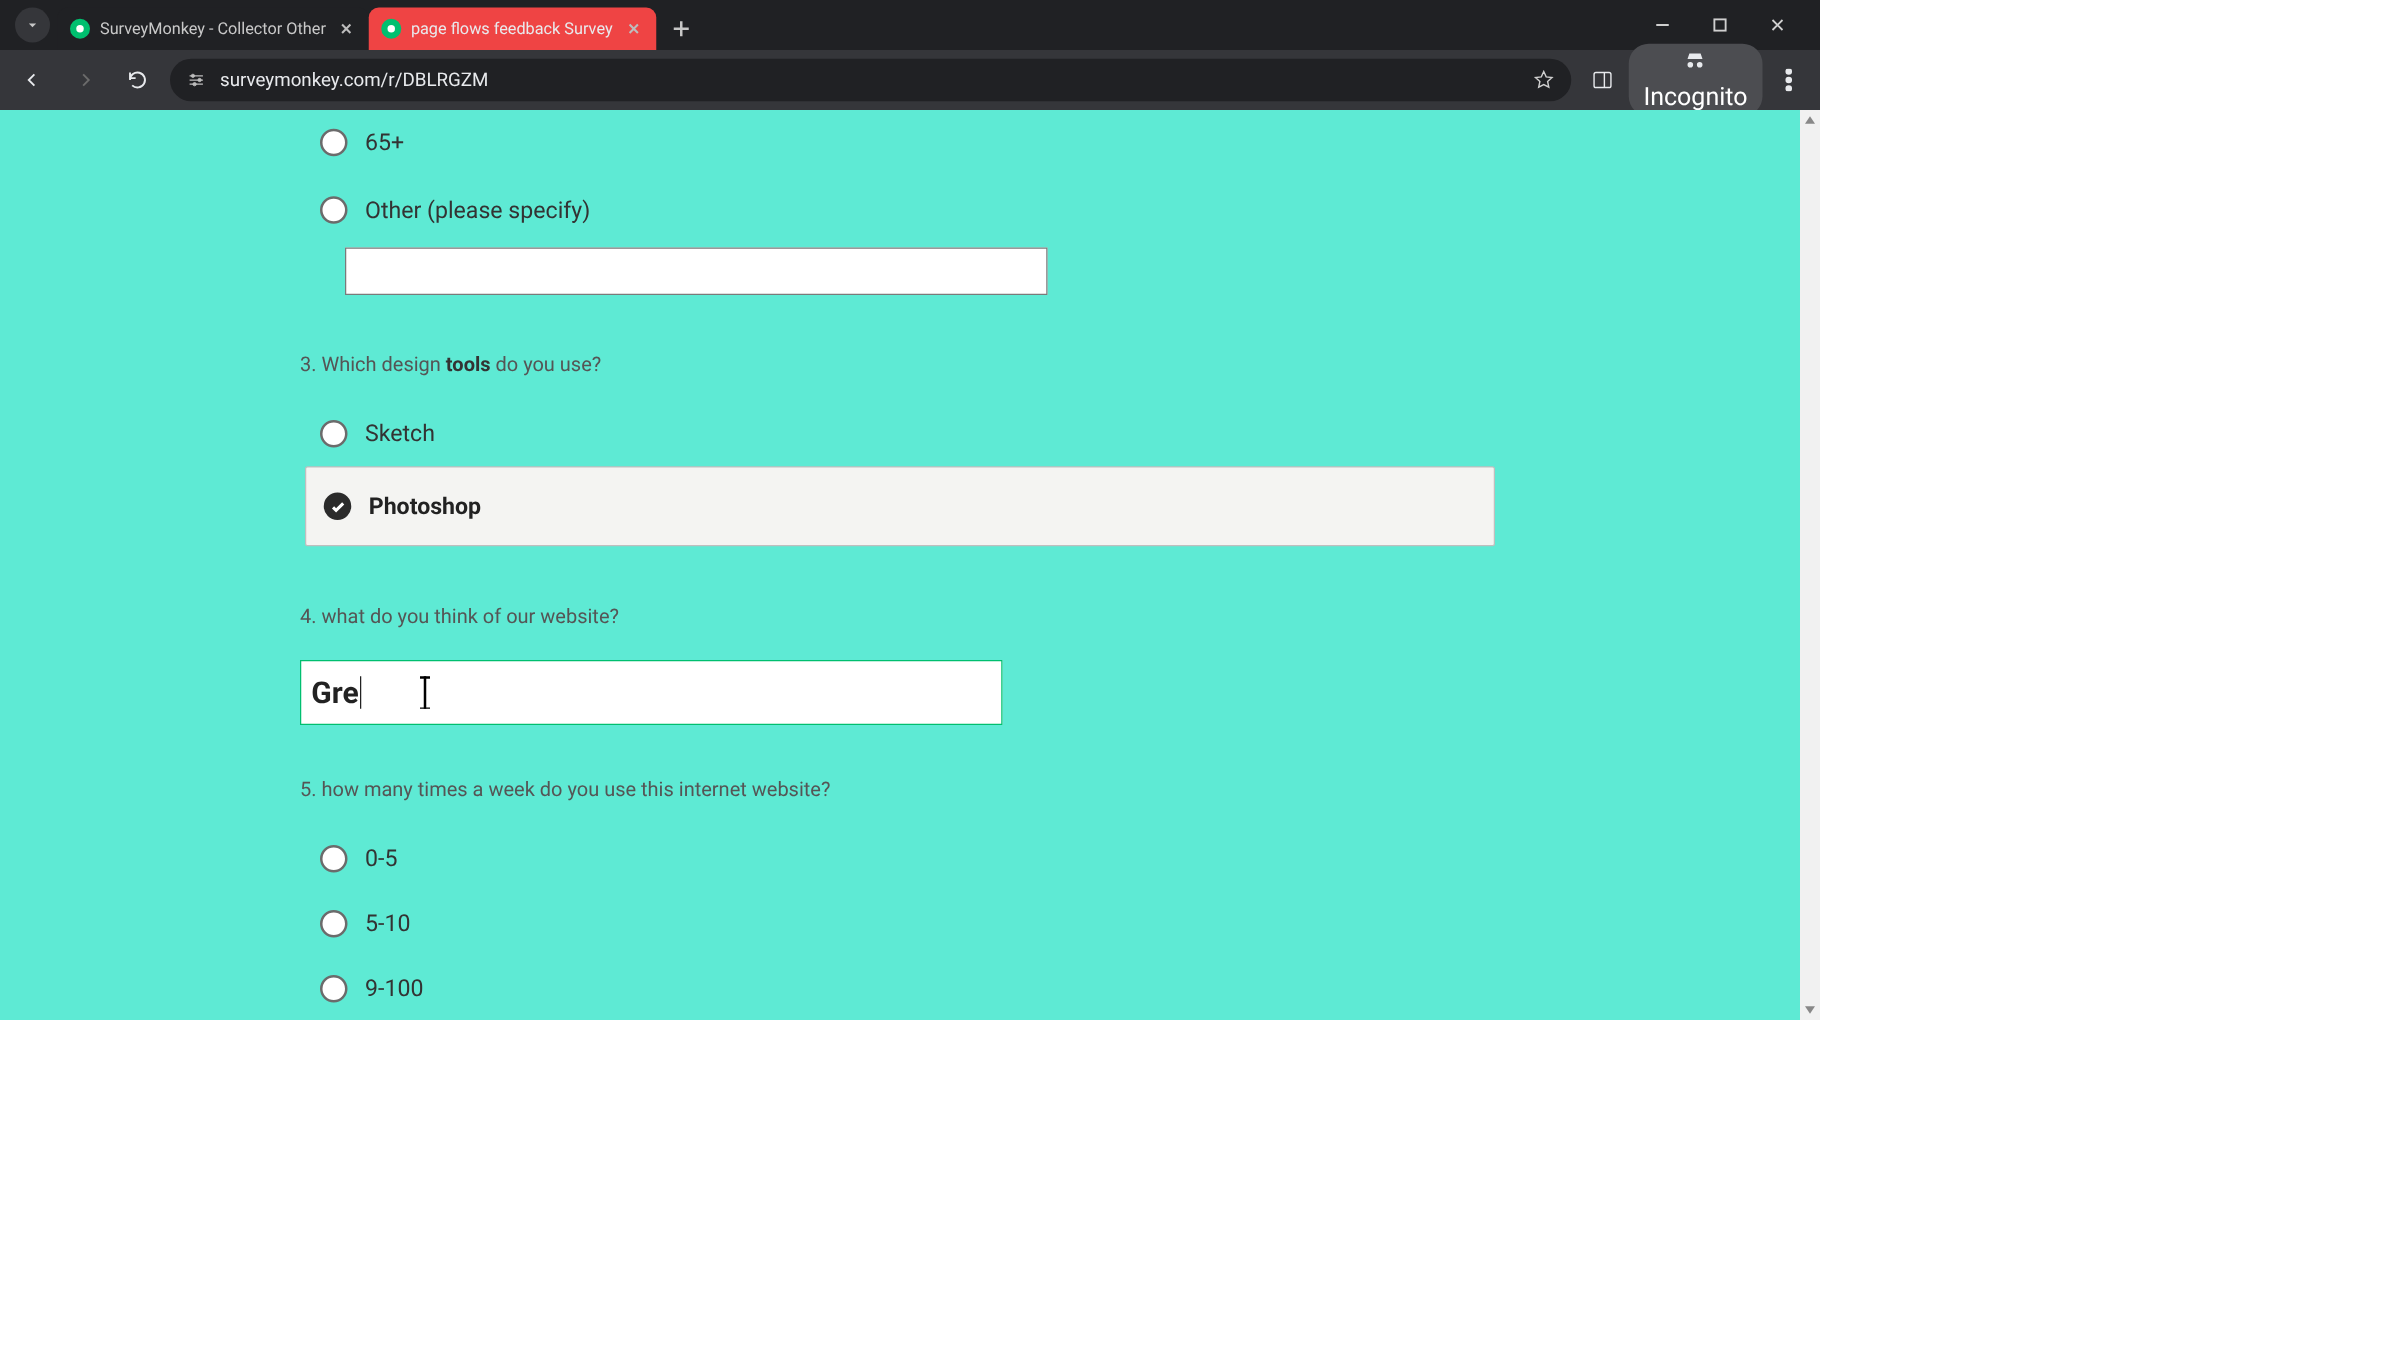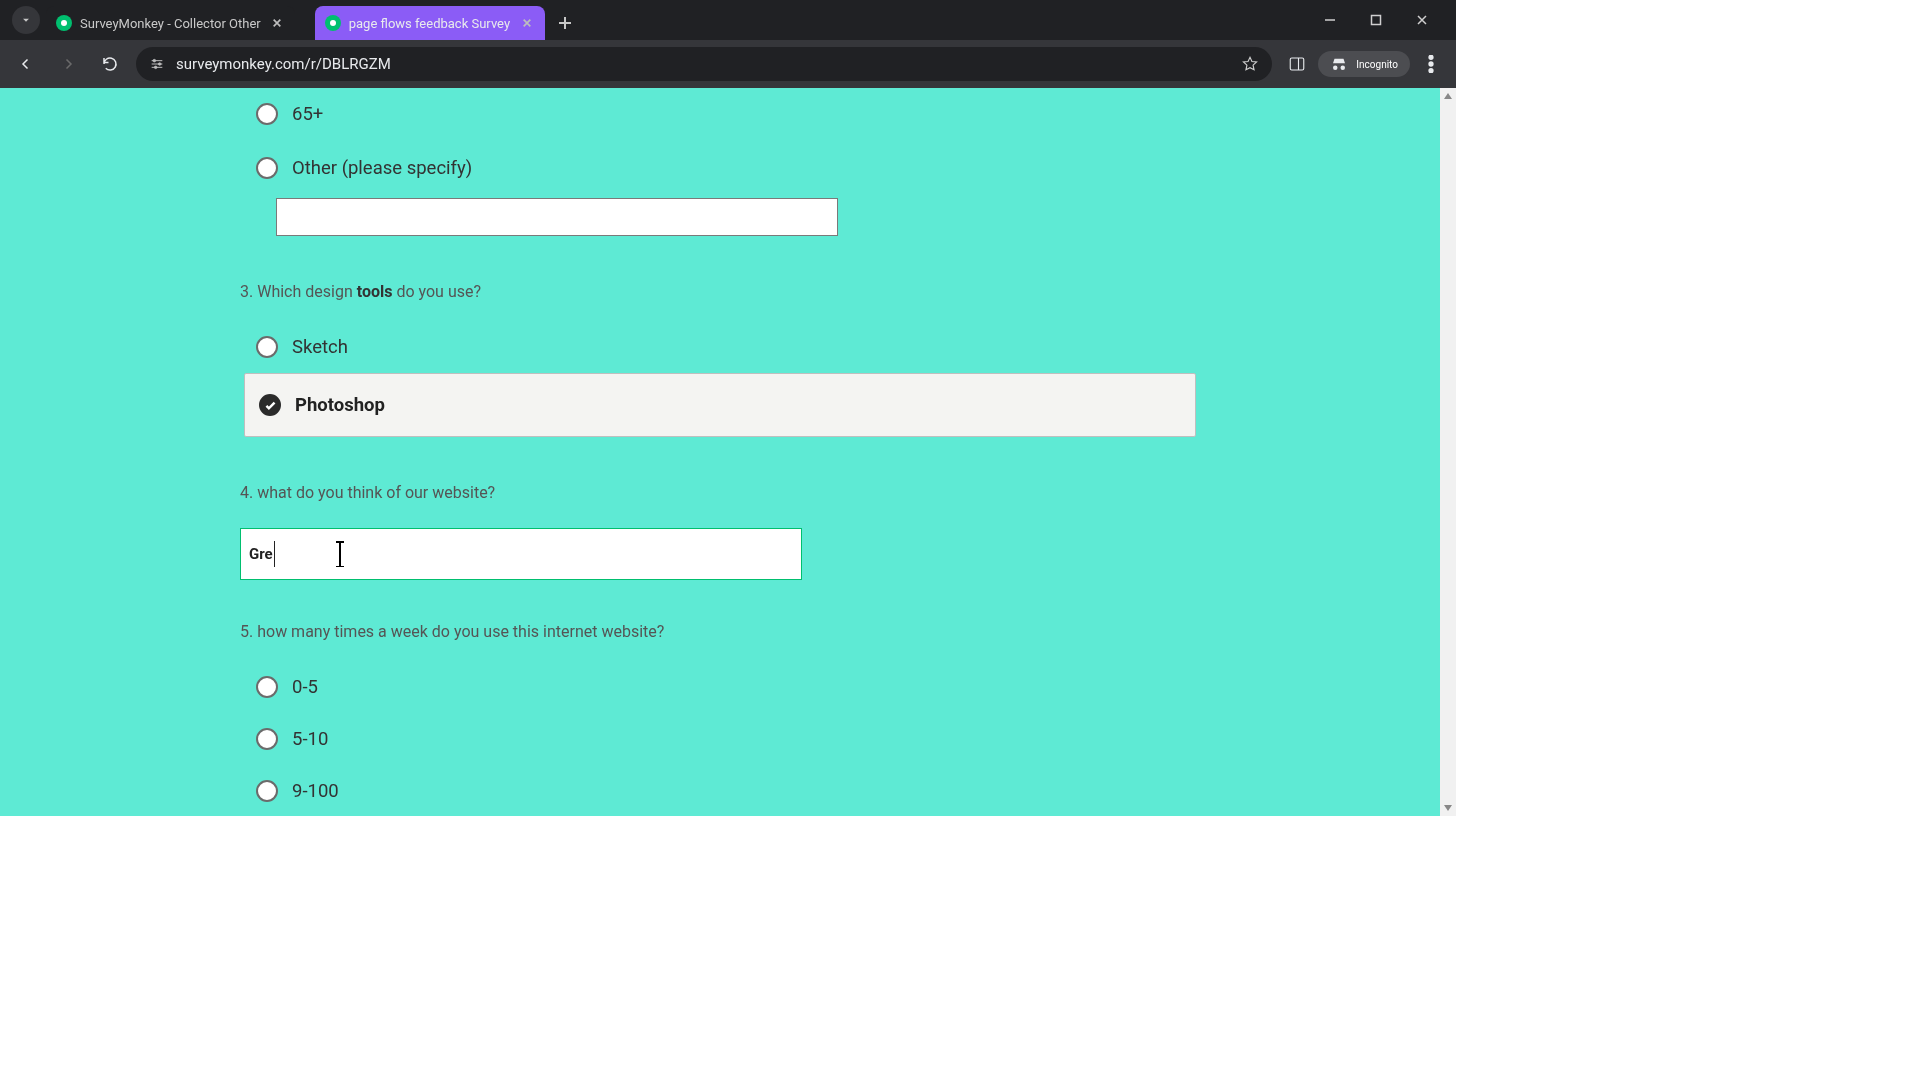--- a/index.html
+++ b/index.html
@@ -5,21 +5,21 @@
   * { box-sizing: border-box; margin: 0; padding: 0; font-family: -apple-system, BlinkMacSystemFont, "Segoe UI", Roboto, Arial, sans-serif; }
   html, body { width: 1456px; height: 816px; overflow: hidden; background: #fff; }
 
   
   .browser-chrome { background: #202124; color: #e8eaed; }
   .tab-bar { display: flex; align-items: flex-end; height: 40px; padding: 0 8px; gap: 0; }
   .tab-menu-btn { width: 28px; height: 28px; border-radius: 50%; background: #35363a; display: flex; align-items: center; justify-content: center; margin: 6px 6px 6px 4px; cursor: pointer; }
   .tab-menu-btn svg { width: 14px; height: 14px; fill: #c7c7c7; }
   .tab { display: flex; align-items: center; height: 34px; padding: 0 10px; gap: 8px; min-width: 230px; max-width: 250px; border-top-left-radius: 8px; border-top-right-radius: 8px; color: #c9c9c9; font-size: 13px; position: relative; }
   .tab.inactive { background: #202124; }
-  .tab.active { background: #8b5cf6; color: #e8eaed; margin-left: 20px; }
+  .tab.active { background: #ef4444; color: #e8eaed; }
   .tab .favicon { width: 16px; height: 16px; border-radius: 50%; background: #00bf6f; display: flex; align-items: center; justify-content: center; flex-shrink: 0; }
   .tab .favicon::after { content: ""; width: 6px; height: 6px; border-radius: 50%; background: #fff; }
   .tab .title { flex: 1; white-space: nowrap; overflow: hidden; text-overflow: ellipsis; }
   .tab .close { width: 16px; height: 16px; display: flex; align-items: center; justify-content: center; cursor: pointer; }
   .tab .close svg { width: 10px; height: 10px; stroke: #bdbdbd; stroke-width: 2; }
   .new-tab { width: 28px; height: 28px; display: flex; align-items: center; justify-content: center; margin-left: 6px; margin-bottom: 3px; cursor: pointer; }
   .new-tab svg { width: 14px; height: 14px; stroke: #c7c7c7; stroke-width: 2; }
   .window-controls { margin-left: auto; display: flex; gap: 18px; padding-right: 12px; align-items: center; height: 40px; }
   .window-controls .wc { width: 28px; height: 28px; display: flex; align-items: center; justify-content: center; cursor: pointer; }
   .window-controls svg { width: 12px; height: 12px; stroke: #cfcfcf; stroke-width: 1.5; fill: none; }
@@ -30,21 +30,21 @@
   .nav-btn.disabled svg { stroke: #6b6b6b; }
   .omnibox { flex: 1; background: #202124; border-radius: 20px; height: 34px; display: flex; align-items: center; padding: 0 12px; gap: 10px; color: #e8eaed; font-size: 15px; }
   .omnibox .site-icon { width: 18px; height: 18px; display: flex; align-items: center; justify-content: center; }
   .omnibox .site-icon svg { width: 16px; height: 16px; stroke: #bdbdbd; fill: #bdbdbd; }
   .omnibox .url { flex: 1; white-space: nowrap; overflow: hidden; }
   .omnibox .star { width: 20px; height: 20px; display: flex; align-items: center; justify-content: center; cursor: pointer; }
   .omnibox .star svg { width: 18px; height: 18px; fill: none; stroke: #cfcfcf; stroke-width: 1.5; }
   .right-icons { display: flex; align-items: center; gap: 6px; }
   .right-icons .rbtn { height: 32px; display: flex; align-items: center; justify-content: center; padding: 0 6px; border-radius: 16px; cursor: pointer; }
   .right-icons .rbtn svg { width: 18px; height: 18px; stroke: #e8eaed; fill: none; stroke-width: 1.5; }
-  .incognito-pill { display: flex; align-items: center; gap: 8px; background: #4c4d51; color: #fff; font-size: 10px; padding: 4px 12px; border-radius: 16px; }
+  .incognito-pill { display: flex; align-items: center; gap: 8px; background: #4c4d51; color: #fff; font-size: 20px; padding: 4px 12px; border-radius: 16px; flex-direction: column; }
   .incognito-pill svg { width: 18px; height: 18px; fill: #e8eaed; }
   .kebab svg { width: 4px; height: 16px; }
 
   
   .viewport { position: relative; height: calc(816px - 88px); background: #5eead4; overflow: hidden; }
   .scrollbar-track { position: absolute; right: 0; top: 0; bottom: 0; width: 16px; background: #f1f1f1; }
   .scroll-arrow { position: absolute; right: 0; width: 16px; height: 16px; display: flex; align-items: center; justify-content: center; }
   .scroll-arrow.up { top: 0; }
   .scroll-arrow.down { bottom: 0; }
   .scroll-arrow svg { width: 10px; height: 10px; fill: #888; }
@@ -59,21 +59,21 @@
 
   .other-input { margin-left: 36px; margin-top: 10px; width: 562px; height: 38px; border: 1px solid #7a7a7a; background: #fff; }
 
   .question-title { font-size: 16px; color: #555; margin: 46px 0 26px 0; }
   .question-title .bold { font-weight: 700; color: #333; }
 
   .selected-row { border: 1.5px solid #bfbfbf; background: #f4f4f2; padding: 20px 14px; border-radius: 2px; display: flex; align-items: center; gap: 14px; margin-top: 6px; }
   .selected-row .label { font-weight: 700; color: #222; font-size: 18.5px; }
   .selected-wrap { margin-left: 4px; margin-right: 0; width: 952px; }
 
-  .text-input-focused { width: 562px; height: 52px; border: 1.5px solid #00bf6f; background: #fff; display: flex; align-items: center; padding: 0 8px; font-size: 15px; font-weight: 700; color: #222; position: relative; margin-top: 10px; }
+  .text-input-focused { width: 562px; height: 52px; border: 1.5px solid #00bf6f; background: #fff; display: flex; align-items: center; padding: 0 8px; font-size: 24px; font-weight: 700; color: #222; position: relative; margin-top: 10px; }
   .text-input-focused .caret { display: inline-block; width: 1px; height: 26px; background: #222; margin-left: 1px; animation: blink 1s step-start infinite; }
   @keyframes blink { 50% { opacity: 0; } }
   .text-cursor-ibeam { position: absolute; left: 98px; top: 12px; width: 2px; height: 26px; pointer-events: none; }
   .text-cursor-ibeam::before, .text-cursor-ibeam::after { content:""; position:absolute; left:-3px; width:8px; height:1.5px; background:#000; }
   .text-cursor-ibeam::before { top:0; }
   .text-cursor-ibeam::after { bottom:0; }
   .text-cursor-ibeam .stem { position:absolute; left:0; top:0; bottom:0; width:1.5px; background:#000; }
 
   .q5-options { margin-top: 22px; }
 </style>

